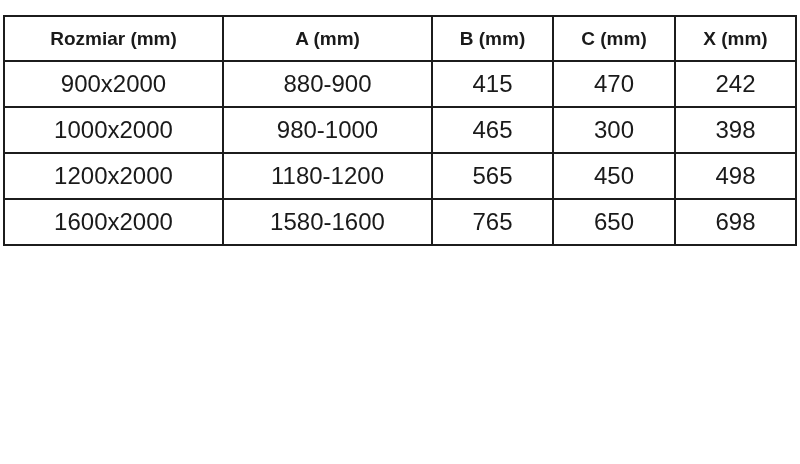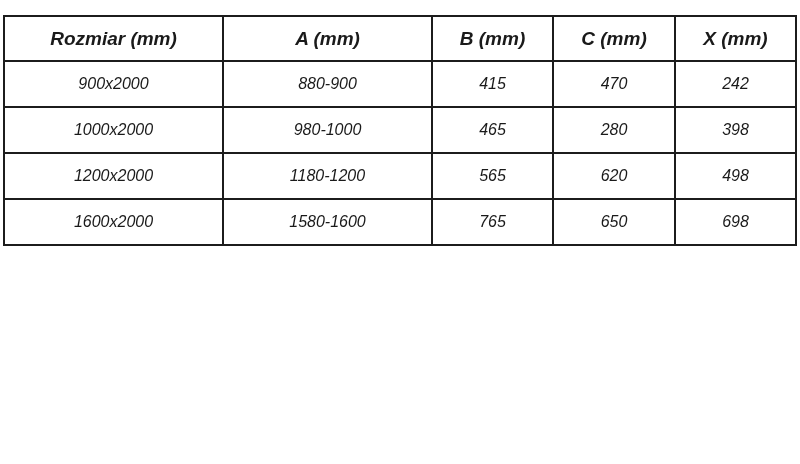--- a/index.html
+++ b/index.html
@@ -12,40 +12,39 @@
     width: 800px;
     height: 464px;
     font-family: "Liberation Sans", sans-serif;
     color: #1a1a1a;
     overflow: hidden;
   }
   .table-wrap {
     position: absolute;
     left: 3px;
     top: 15px;
-    font-style: italic;
   }
   table {
     border-collapse: collapse;
     table-layout: fixed;
   }
   th, td {
     border: 2px solid #1c1c1c;
     text-align: center;
     vertical-align: middle;
     padding: 0;
     background: #ffffff;
   }
   th {
     font-size: 19px;
     font-weight: bold;
     height: 43px;
   }
   td {
-    font-size: 16px;
+    font-size: 24px;
     font-weight: 400;
     height: 44px;
   }
   col.c0 { width: 219px; }
   col.c1 { width: 209px; }
   col.c2 { width: 121px; }
   col.c3 { width: 122px; }
   col.c4 { width: 121px; }
 </style>
 </head>
@@ -74,28 +73,28 @@
           <td>900x2000</td>
           <td>880-900</td>
           <td>415</td>
           <td>470</td>
           <td>242</td>
         </tr>
         <tr>
           <td>1000x2000</td>
           <td>980-1000</td>
           <td>465</td>
-          <td>280</td>
+          <td>300</td>
           <td>398</td>
         </tr>
         <tr>
           <td>1200x2000</td>
           <td>1180-1200</td>
           <td>565</td>
-          <td>620</td>
+          <td>450</td>
           <td>498</td>
         </tr>
         <tr>
           <td>1600x2000</td>
           <td>1580-1600</td>
           <td>765</td>
           <td>650</td>
           <td>698</td>
         </tr>
       </tbody>

